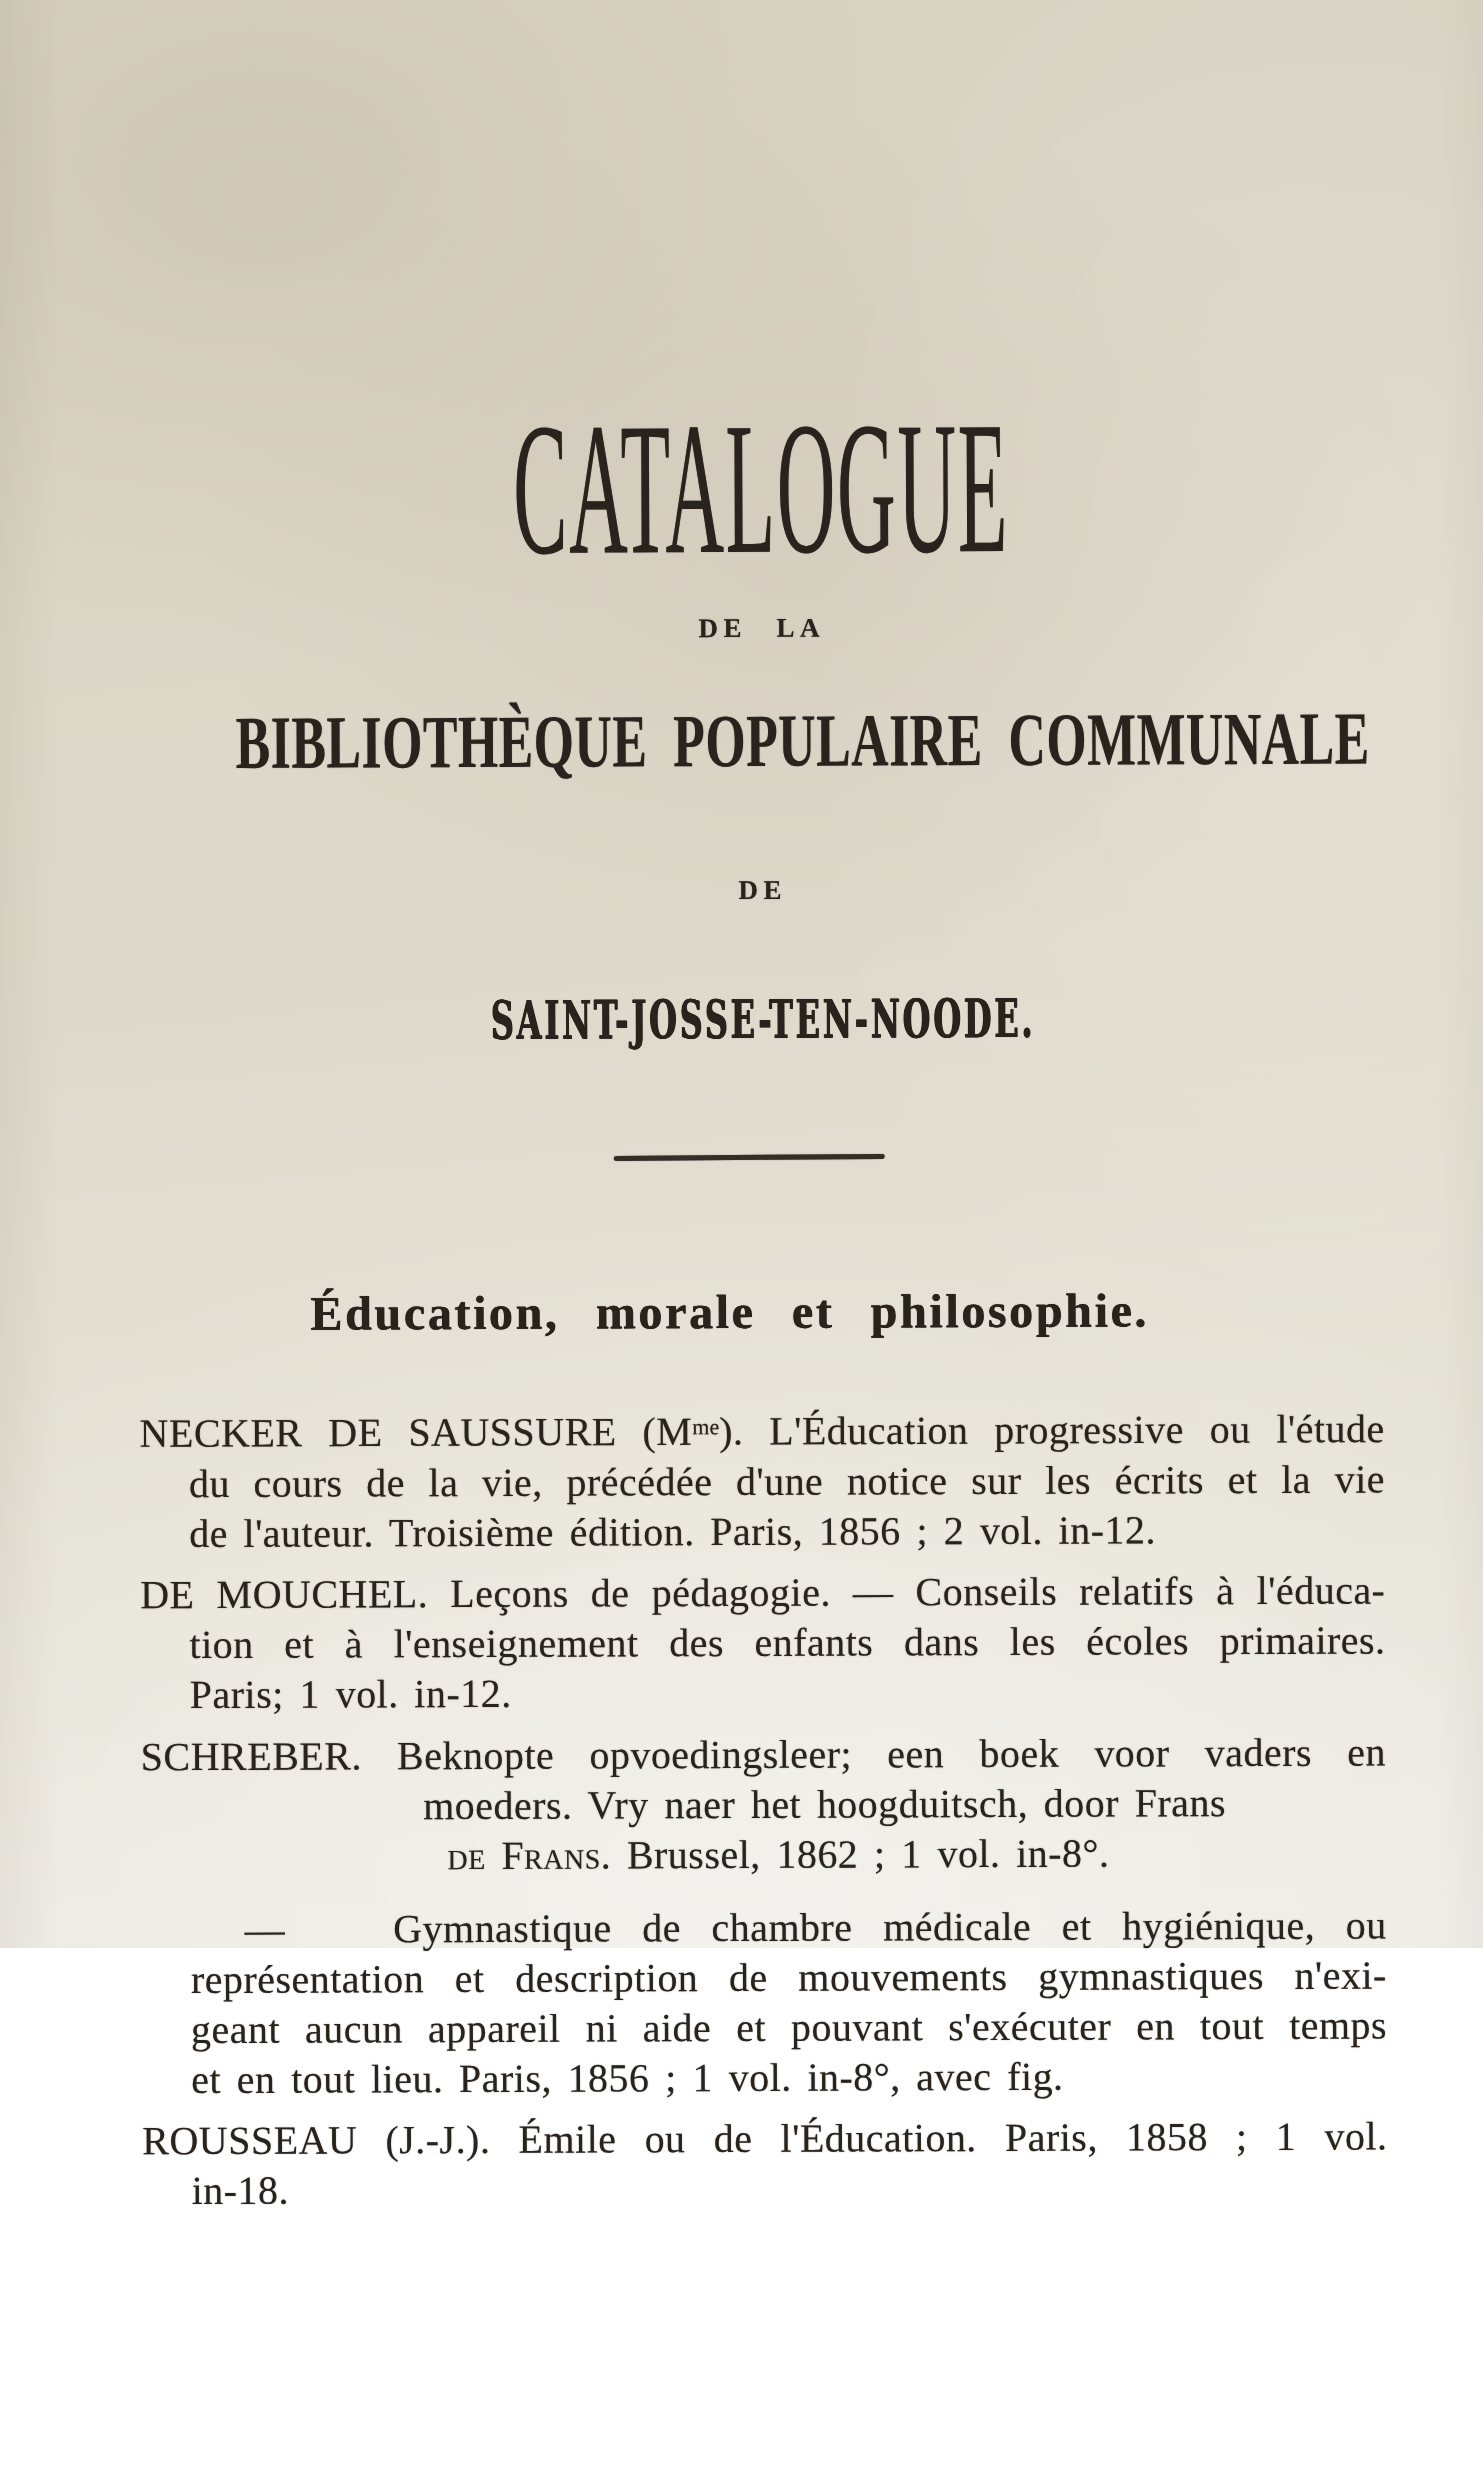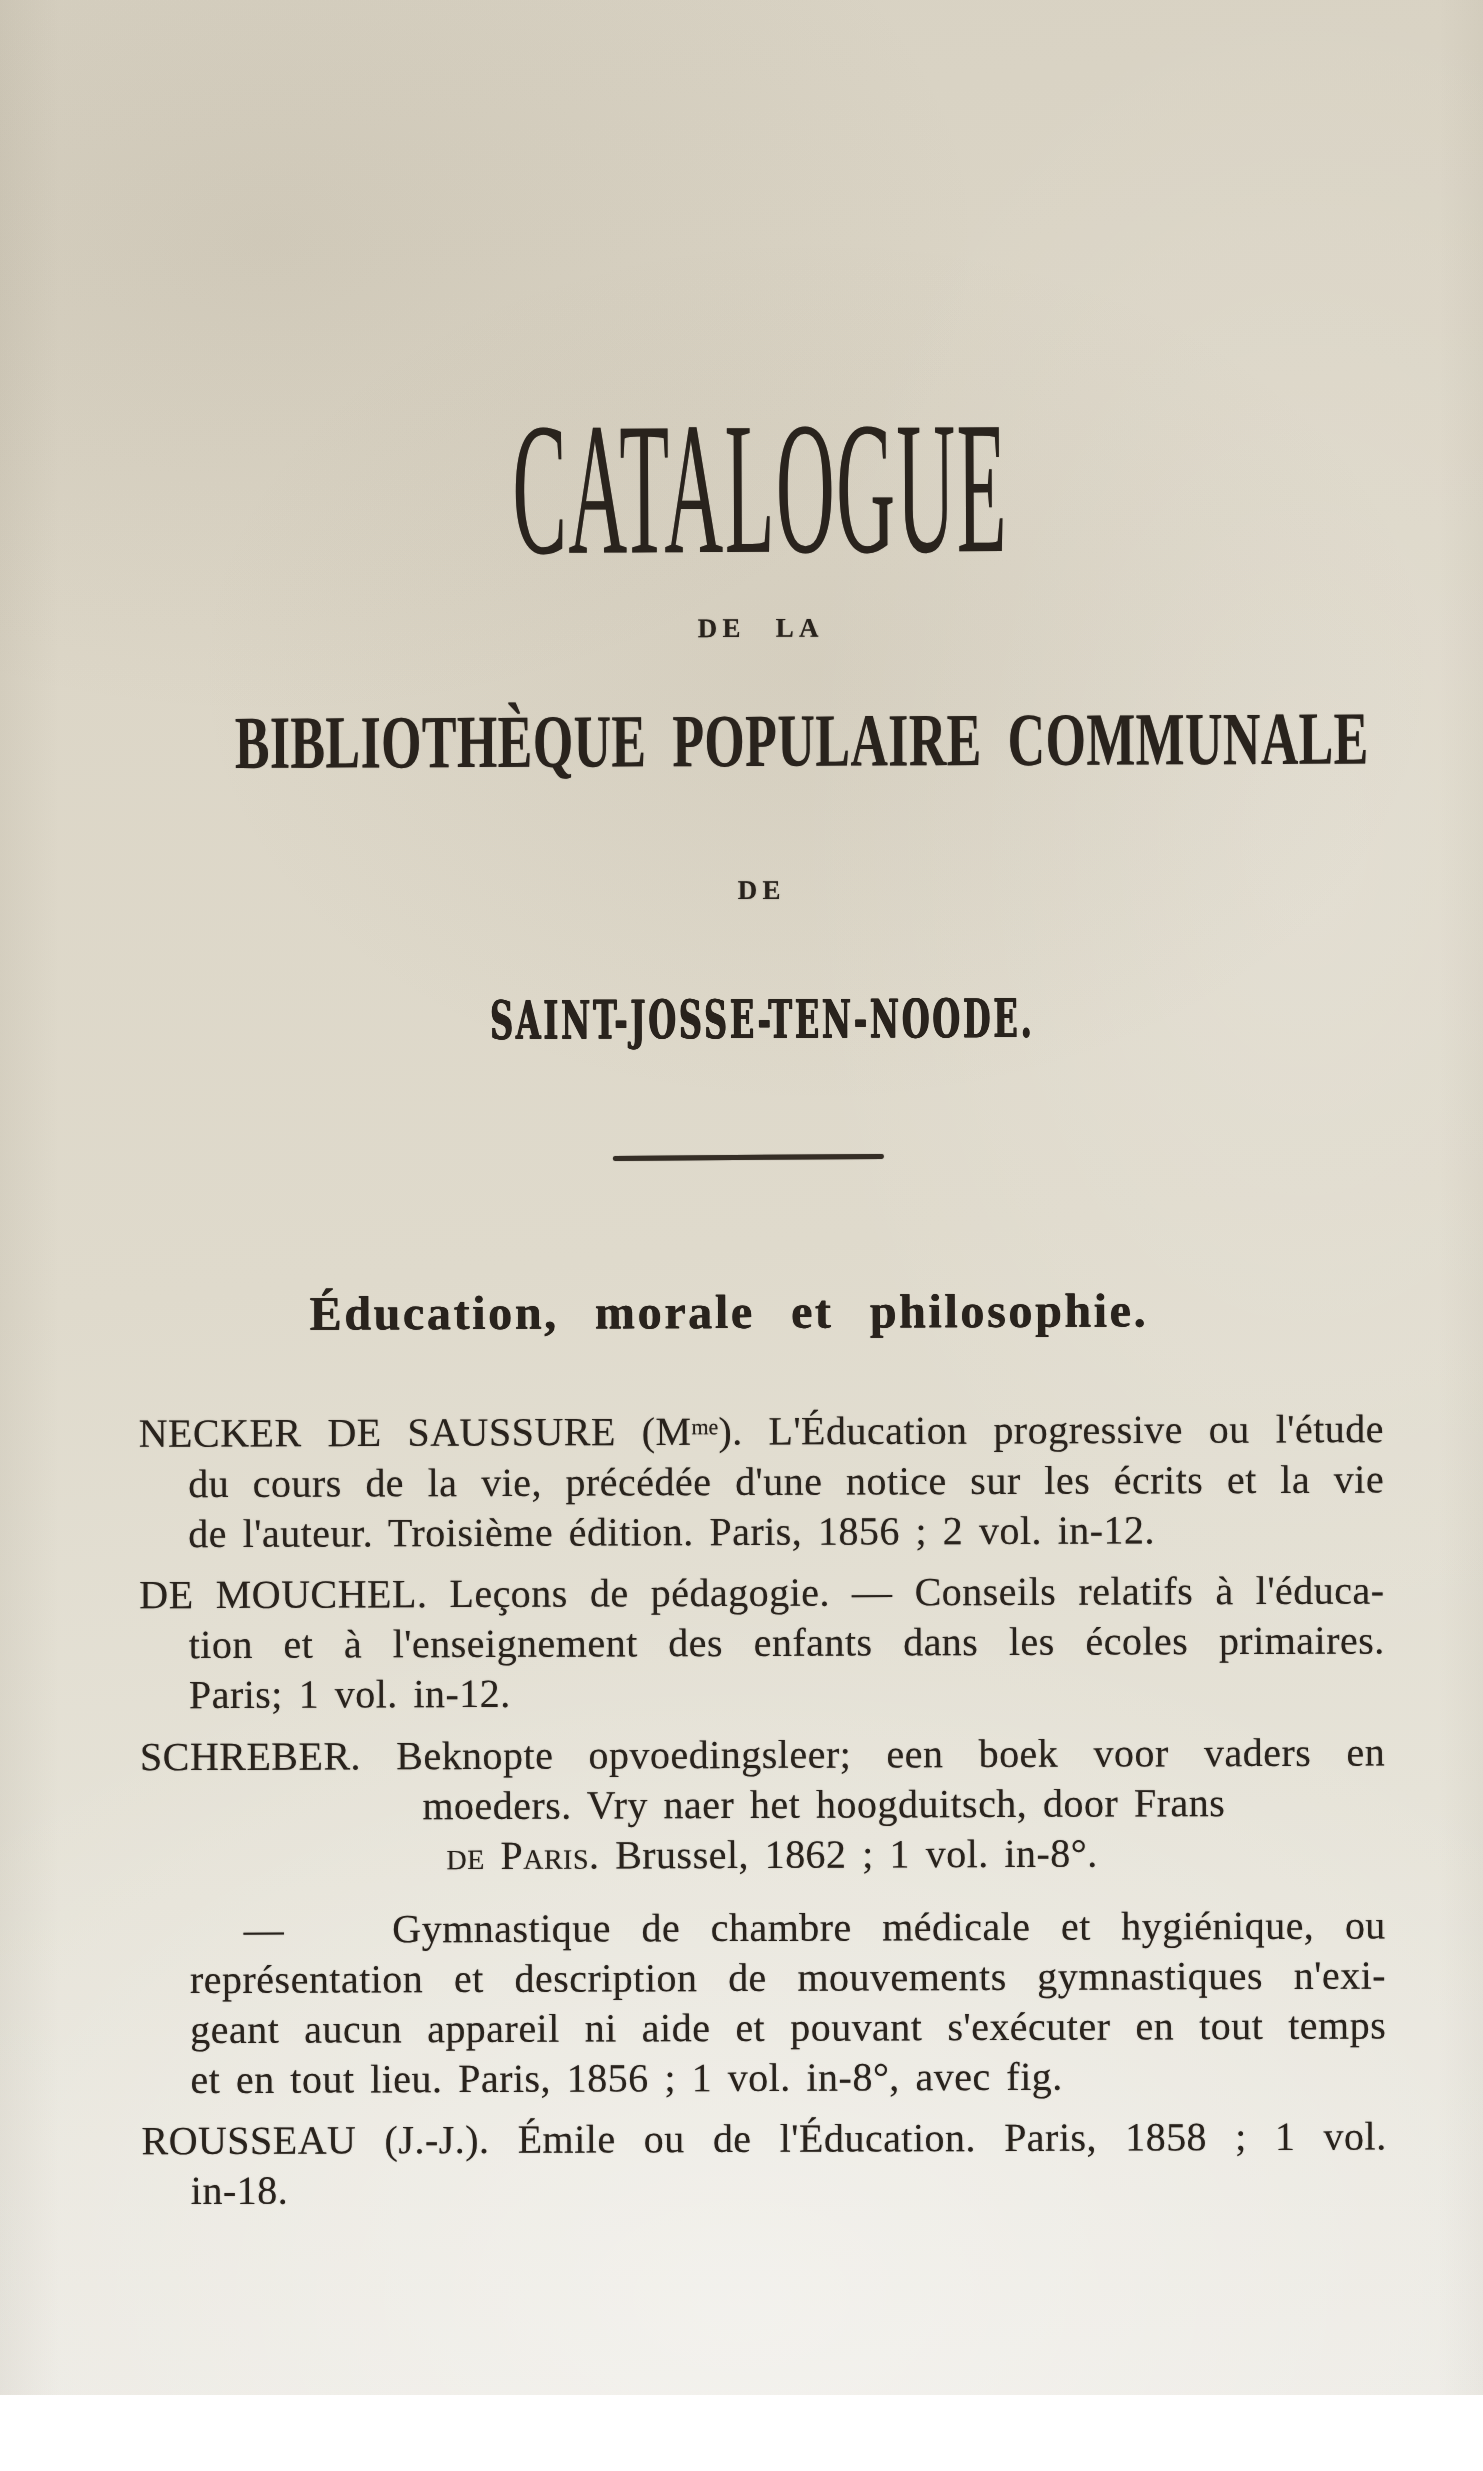--- a/index.html
+++ b/index.html
@@ -3,21 +3,21 @@
 <meta charset="utf-8">
 <style>
   html, body {
     margin: 0; padding: 0;
     width: 1483px; height: 2472px;
     overflow: hidden;
     font-family: "Liberation Serif", "DejaVu Serif", serif;
   }
   .sheet {
     position: relative;
-    width: 1483px; height: 2395px;
+    width: 1483px; height: 1948px;
     color: var(--ink, #29231d);
     background:
       radial-gradient(1159px 772px at 18% 10%, rgba(118,104,78,0.10), transparent 62%),
       radial-gradient(966px 676px at 55% 28%, rgba(110,96,70,0.07), transparent 65%),
       radial-gradient(869px 1448px at 88% 35%, rgba(255,255,255,0.16), transparent 60%),
       radial-gradient(1448px 966px at 50% 96%, rgba(255,255,255,0.38), transparent 72%),
       linear-gradient(90deg, rgba(92,80,58,0.07), rgba(92,80,58,0.0) 4%, rgba(92,80,58,0.0) 97%, rgba(92,80,58,0.05)),
       linear-gradient(175deg, var(--paper-dark,#d8d2c3) 0%, #dcd6c7 26%, #dfdacc 52%, #e6e3d8 76%, var(--paper-light,#edebe5) 100%);
   }
   .inner { position:absolute; inset:0; transform: rotate(-0.22deg); }
@@ -133,21 +133,21 @@
           <div class="line ind-cont"><span>de l'auteur. Troisième édition. Paris, 1856 ; 2 vol. in-12.</span></div>
         </div>
         <div class="entry">
           <div class="line ind-author fill"><span>DE MOUCHEL. Leçons de pédagogie. — Conseils relatifs à l'éduca-</span></div>
           <div class="line ind-cont fill"><span>tion et à l'enseignement des enfants dans les écoles primaires.</span></div>
           <div class="line ind-cont"><span>Paris; 1 vol. in-12.</span></div>
         </div>
         <div class="entry">
           <div class="line ind-author fill"><span>SCHREBER. Beknopte opvoedingsleer; een boek voor vaders en</span></div>
           <div class="line ind-deep"><span>moeders. Vry naer het hoogduitsch, door Frans</span></div>
-          <div class="line ind-deep2"><span class="s-sc">de Paris</span><span>. Brussel, 1862 ; 1 vol. in-8°.</span></div>
+          <div class="line ind-deep2"><span class="s-sc">de Frans</span><span>. Brussel, 1862 ; 1 vol. in-8°.</span></div>
         </div>
         <div class="entry sp-lg">
           <div class="line ind-dashline fill"><span class="s-dash">—</span><span>Gymnastique de chambre médicale et hygiénique, ou</span></div>
           <div class="line ind-cont fill"><span>représentation et description de mouvements gymnastiques n'exi-</span></div>
           <div class="line ind-cont fill"><span>geant aucun appareil ni aide et pouvant s'exécuter en tout temps</span></div>
           <div class="line ind-cont"><span>et en tout lieu. Paris, 1856 ; 1 vol. in-8°, avec fig.</span></div>
         </div>
         <div class="entry">
           <div class="line ind-author fill"><span>ROUSSEAU (J.-J.). Émile ou de l'Éducation. Paris, 1858 ; 1 vol.</span></div>
           <div class="line ind-cont"><span>in-18.</span></div>

